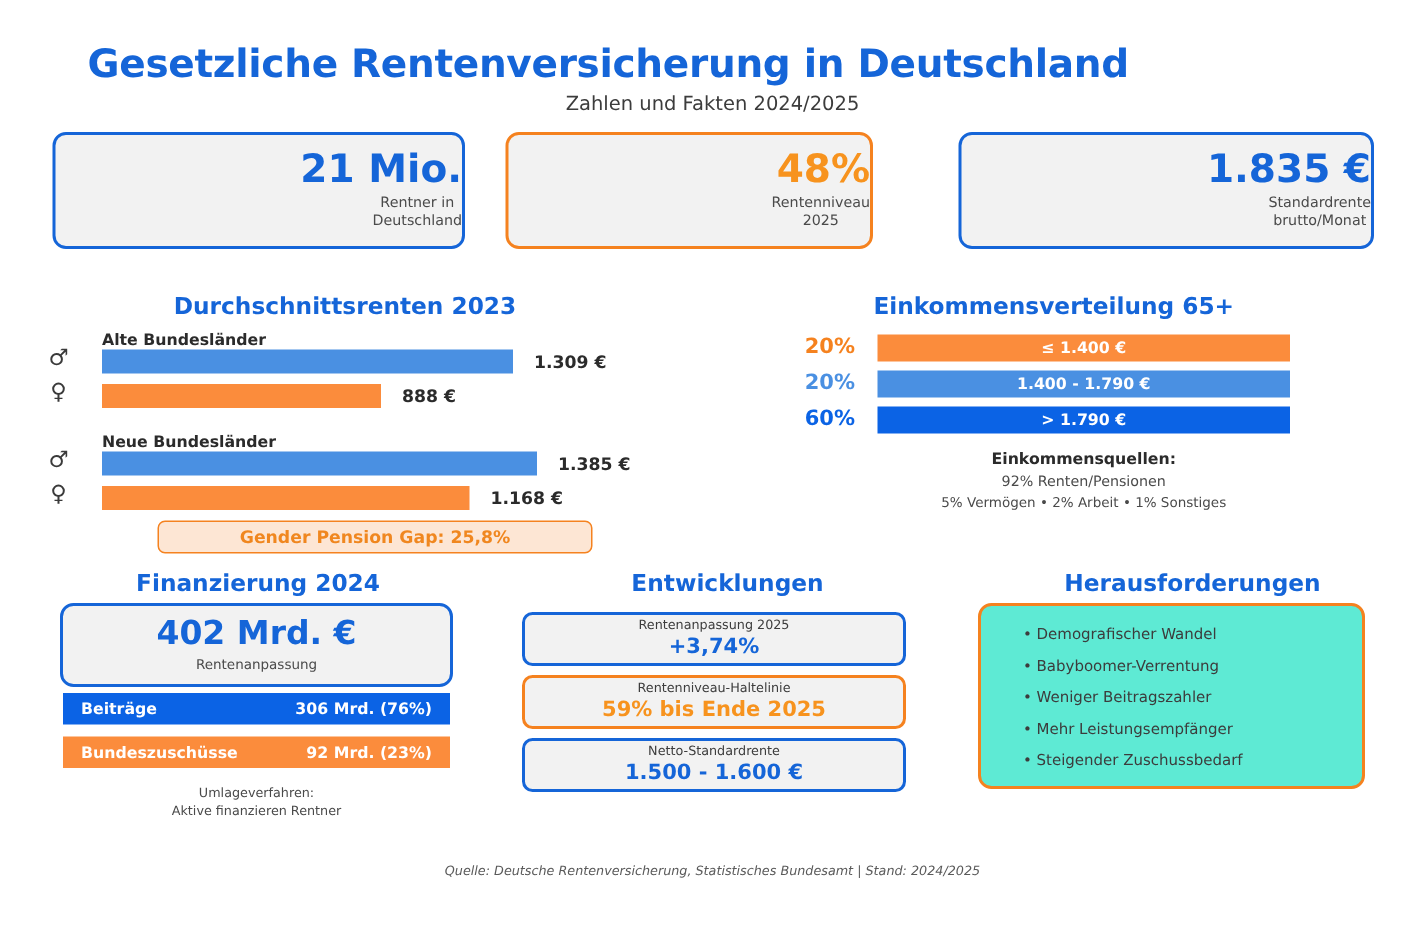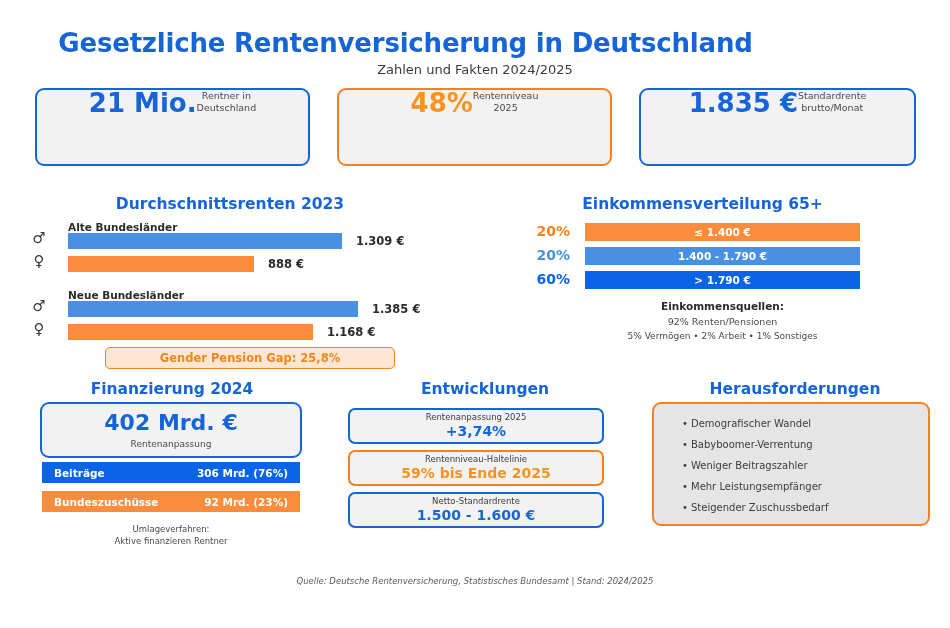--- a/index.html
+++ b/index.html
@@ -17,30 +17,30 @@
   }
   .subtitle{
     position:absolute;left:0;top:62px;width:950px;text-align:center;
     font-size:13px;color:#3c3c3c;
   }
 
   
   .kpi{
     position:absolute;top:88px;height:78px;border-radius:9px;
     background:#f2f2f2;box-sizing:border-box;
-    display:flex;flex-direction:row;align-items:flex-start;justify-content:center;
+    display:flex;flex-direction:column;align-items:flex-end;justify-content:center;
   }
   .kpi.blue{border:2px solid #1565d8;}
   .kpi.orange{border:2px solid #f5821f;}
   .kpi-value{font-size:26px;font-weight:bold;line-height:1.05;margin-bottom:3px;}
   .kpi.blue .kpi-value{color:#1565d8;}
   .kpi.orange .kpi-value{color:#f7931e;}
   .kpi-label{font-size:9.5px;color:#4a4a4a;text-align:center;line-height:1.3;white-space:pre-line;}
   #kpi0{left:35px;width:275px;}
-  #kpi1{left:337px;width:275px;}
+  #kpi1{left:337px;width:245px;}
   #kpi2{left:639px;width:277px;}
 
   
   .sec-head{
     position:absolute;font-size:15.5px;font-weight:bold;color:#1565d8;
     text-align:center;
   }
   #h-durch{left:35px;top:195px;width:390px;}
   #h-eink {left:490px;top:195px;width:425px;}
   #h-fin  {left:22px;top:380px;width:300px;}
@@ -101,22 +101,22 @@
   .dev-label{font-size:8.5px;color:#3c3c3c;line-height:1.2;}
   .dev-value{font-size:14px;font-weight:bold;line-height:1.25;margin-top:1px;}
   .dev-card.blue .dev-value{color:#1565d8;}
   .dev-card.orange .dev-value{color:#f7931e;}
   #dev0{top:408px;}
   #dev1{top:450px;}
   #dev2{top:492px;}
 
   
   .chal-box{
-    position:absolute;left:652px;top:402px;width:278px;height:124px;
-    background:#e5e5e5;border:2px solid #f5821f;border-radius:9px;box-sizing:border-box;
+    position:absolute;left:652px;top:402px;width:258px;height:124px;
+    background:#5eead4;border:2px solid #f5821f;border-radius:9px;box-sizing:border-box;
     padding:14px 0 0 28px;
   }
   .chal-item{font-size:10px;color:#3c3c3c;margin-bottom:10px;}
   .chal-item .dot{display:inline-block;width:9px;}
 
   
   .footer{
     position:absolute;left:0;top:576px;width:950px;text-align:center;
     font-size:8.5px;font-style:italic;color:#5a5a5a;
   }

